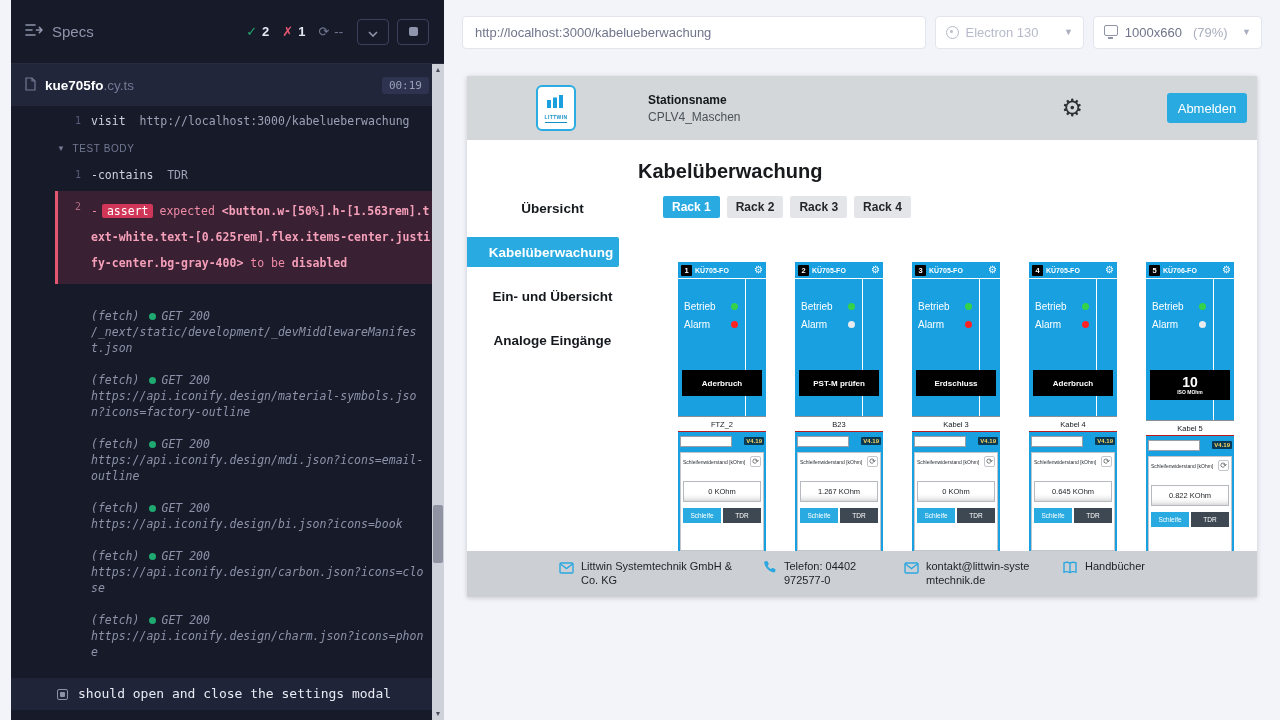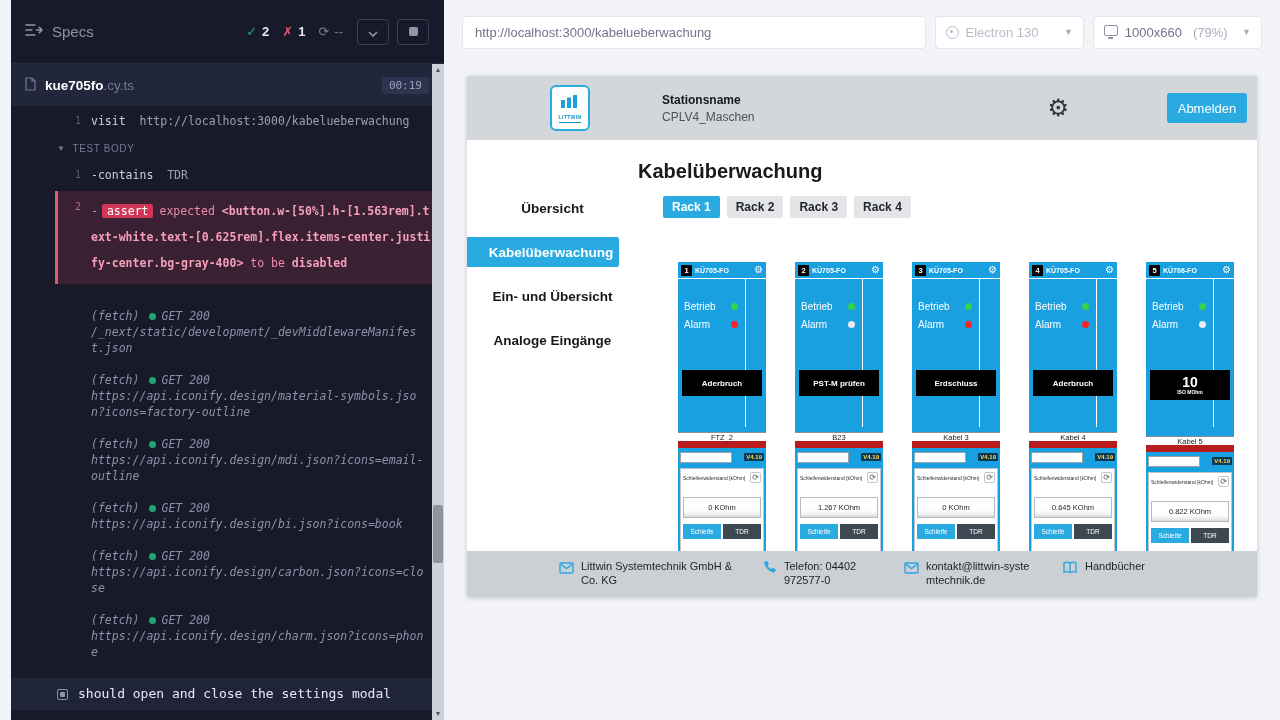--- a/index.html
+++ b/index.html
@@ -62,21 +62,21 @@
   .sel.viewport{width:170px;margin-left:auto;color:#6f7489;}
   .sel .chevron{margin-left:auto;color:#a9adbd;font-size:9px;}
   .atom{width:13px;height:13px;border:1.5px solid #b6bac9;border-radius:50%;position:relative;flex-shrink:0;}
   .atom::after{content:"";position:absolute;left:3.2px;top:3.2px;width:3.5px;height:3.5px;border-radius:50%;background:#b6bac9;}
   .monitor{width:14px;height:11px;border:1.5px solid #8f94a6;border-radius:2px;position:relative;margin-bottom:3px;flex-shrink:0;}
   .monitor::after{content:"";position:absolute;left:3px;bottom:-4px;width:5px;height:2px;background:#8f94a6;}
   .vp-zoom{color:#a9adbd;margin-left:4px;}
 
   
   .aut{position:absolute;left:23px;top:76px;width:790px;height:521px;background:#fff;box-shadow:0 1px 5px rgba(0,0,0,.18);overflow:hidden;}
-  .app-header{height:64px;background:#d3d7da;display:flex;align-items:center;padding:0 28px;position:relative;}
+  .app-header{height:64px;background:#d3d7da;display:flex;align-items:center;padding:0 14px;position:relative;}
   .logo{margin-left:55px;width:40px;height:46px;background:#fff;border:2px solid #2aabe2;border-radius:6px;display:flex;flex-direction:column;align-items:center;justify-content:center;gap:2px;}
   .logo-text{font-size:5px;font-weight:bold;color:#1590c6;letter-spacing:.4px;}
   .logo-sub{width:22px;height:1px;background:#1590c6;}
   .station{margin-left:72px;}
   .station-label{font-size:12px;font-weight:bold;color:#13181c;}
   .station-value{font-size:12px;color:#4b5258;margin-top:3px;}
   .app-gear{margin-left:auto;margin-right:160px;font-size:24px;color:#2e3338;line-height:1;cursor:pointer;}
   .logout-btn{position:absolute;right:10px;top:17px;width:80px;height:30px;background:#29abe2;color:#fff;font-size:13px;border:none;border-radius:3px;display:flex;align-items:center;justify-content:center;cursor:pointer;}
 
   .app-body{position:absolute;top:64px;left:0;right:0;bottom:0;}
@@ -103,21 +103,21 @@
   .led-label{color:#fff;font-size:10px;}
   .led{width:7px;height:7px;border-radius:50%;}
   .led.green{background:#35d24a;}
   .led.red{background:#ff2222;}
   .led.off{background:#e9ebee;}
   .status-box{margin:40px 4px 0;background:#000;color:#fff;text-align:center;padding:5px 1px;font-weight:bold;min-height:26px;display:flex;flex-direction:column;justify-content:center;position:relative;z-index:1;}
   .status-box span:empty{display:none;}
   .status-main{font-size:8px;}
   .status-big{font-size:14px;line-height:14px;}
   .status-sub{font-size:5px;}
-  .cable-strip{margin-top:36px;background:#fff;border-top:1px solid #8a9096;border-bottom:7px solid #b91c1c;height:16px;display:flex;align-items:center;justify-content:center;font-size:7.5px;color:#15191d;position:relative;z-index:1;}
+  .cable-strip{margin-top:20px;background:#fff;border-top:1px solid #8a9096;border-bottom:1px solid #b91c1c;height:16px;display:flex;align-items:center;justify-content:center;font-size:7.5px;color:#15191d;position:relative;z-index:1;}
   .ver-row{height:14px;display:flex;align-items:center;margin-top:2px;padding:0 2px;}
   .ver-box{width:52px;height:11px;background:#fff;border:1px solid #9aa0a6;}
   .ver-chip{margin-left:auto;background:#083a55;color:#ffd75e;font-size:6px;padding:1px 2px;border-radius:1px;font-weight:bold;}
   .meas{margin:4px 2px 0;background:#fff;border:1px solid #c2c6cb;padding:3px 2px;height:99px;}
   .meas-head{display:flex;align-items:center;justify-content:space-between;}
   .meas-label{font-size:5px;color:#2a2e33;}
   .refresh{font-size:8px;color:#555;border:1px solid #c2c6cb;border-radius:2px;width:11px;height:11px;display:flex;align-items:center;justify-content:center;cursor:pointer;}
   .value-box{margin-top:14px;border:1px solid #b6bac0;height:21px;display:flex;align-items:center;justify-content:center;font-size:7.5px;color:#23272b;box-shadow:inset 0 -7px 7px -7px rgba(0,0,0,.3);}
   .card-btns{margin-top:6px;display:flex;gap:2px;}
   .card-btn{flex:1;height:15px;color:#fff;font-size:6.5px;display:flex;align-items:center;justify-content:center;cursor:pointer;}

